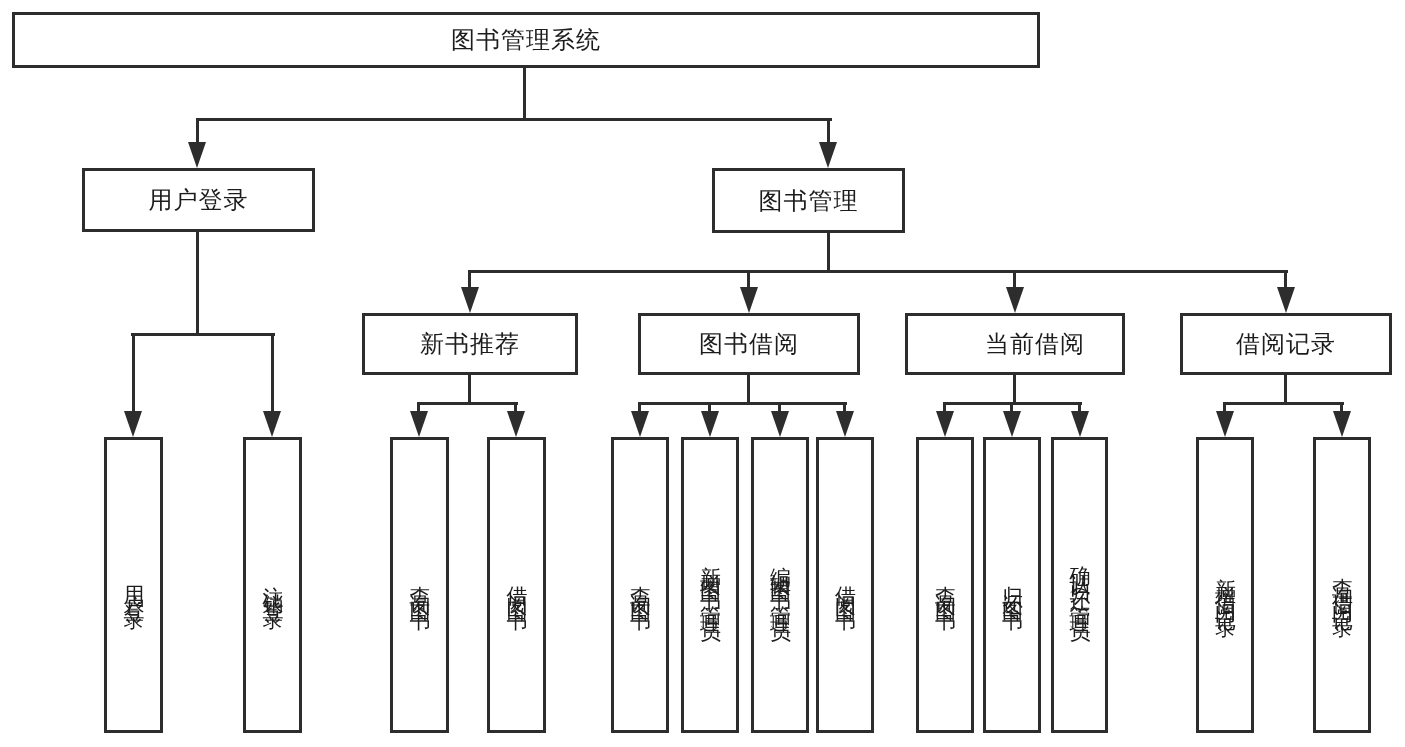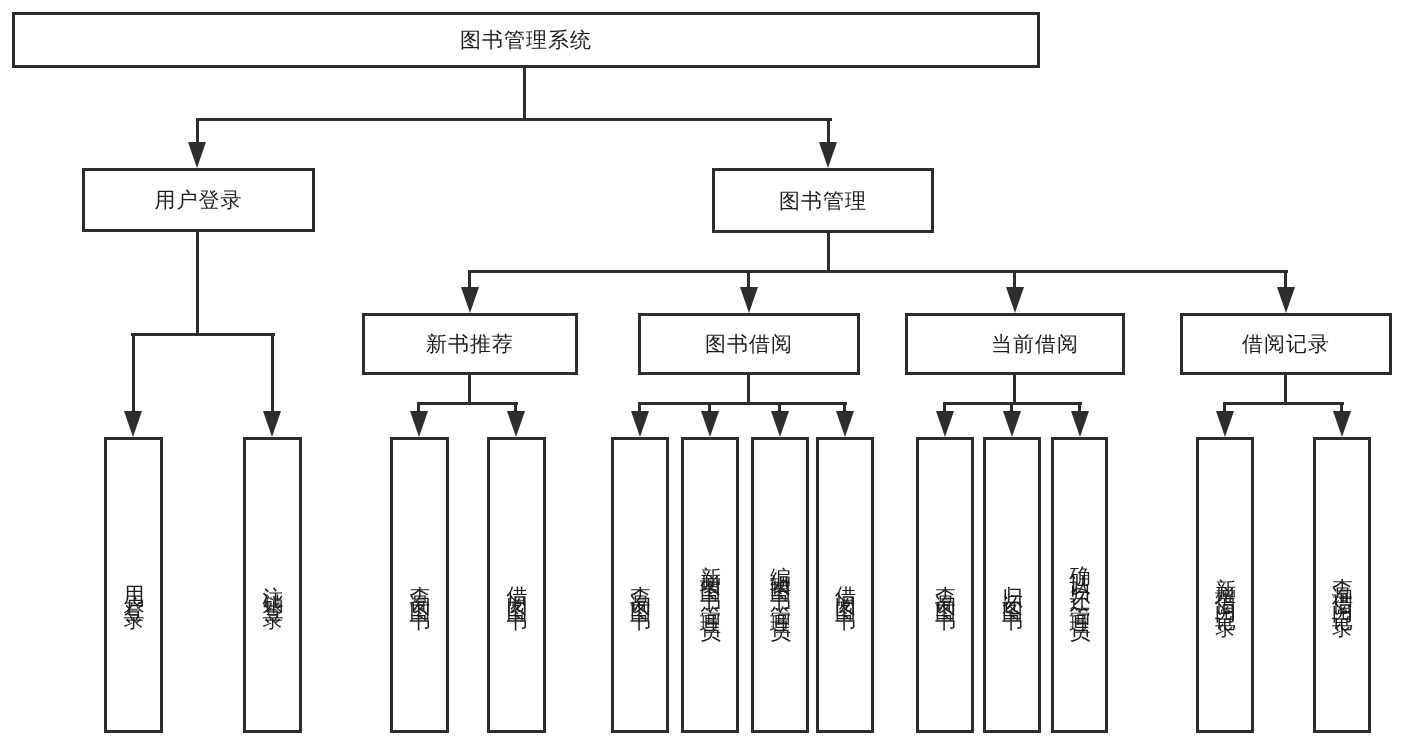--- a/index.html
+++ b/index.html
@@ -14,21 +14,21 @@
   .box {
     position: absolute;
     box-sizing: border-box;
     border: 3px solid #2d2d2d;
     background: #ffffff;
     display: flex;
     align-items: center;
     justify-content: center;
     color: #1c1c1c;
   }
-  .hbox { font-size: 21px; letter-spacing: 1px; }
+  .hbox { font-size: 24px; letter-spacing: 1px; }
   .vbox .vtext {
     writing-mode: vertical-rl;
     text-orientation: mixed;
     font-size: 21px;
     line-height: 1;
     letter-spacing: 8px;
     color: #1c1c1c;
     white-space: nowrap;
   }
   .line { position: absolute; background: #2d2d2d; }
@@ -59,21 +59,21 @@
   <div class="box hbox" style="left:12px;top:12px;width:1028px;height:56px;">图书管理系统</div>
 
   <div class="line" style="left:523px;top:68px;width:3px;height:52px;"></div>
   <div class="line" style="left:196px;top:118px;width:636px;height:3px;"></div>
   <div class="line" style="left:196px;top:118px;width:3px;height:27px;"></div>
   <div class="line" style="left:827px;top:118px;width:3px;height:27px;"></div>
   <div class="arrow" style="left:188px;top:142px;"></div>
   <div class="arrow" style="left:819px;top:142px;"></div>
 
   <div class="box hbox" style="left:82px;top:168px;width:233px;height:64px;">用户登录</div>
-  <div class="box hbox" style="left:712px;top:168px;width:222px;height:65px;">图书管理</div>
+  <div class="box hbox" style="left:712px;top:168px;width:193px;height:65px;">图书管理</div>
 
   <div class="line" style="left:196px;top:232px;width:3px;height:103px;"></div>
   <div class="line" style="left:131px;top:333px;width:144px;height:3px;"></div>
   <div class="line" style="left:132px;top:333px;width:3px;height:80px;"></div>
   <div class="line" style="left:271px;top:333px;width:3px;height:80px;"></div>
   <div class="arrow" style="left:124px;top:411px;"></div>
   <div class="arrow" style="left:263px;top:411px;"></div>
 
   <div class="line" style="left:827px;top:233px;width:3px;height:39px;"></div>
   <div class="line" style="left:468px;top:270px;width:820px;height:3px;"></div>

